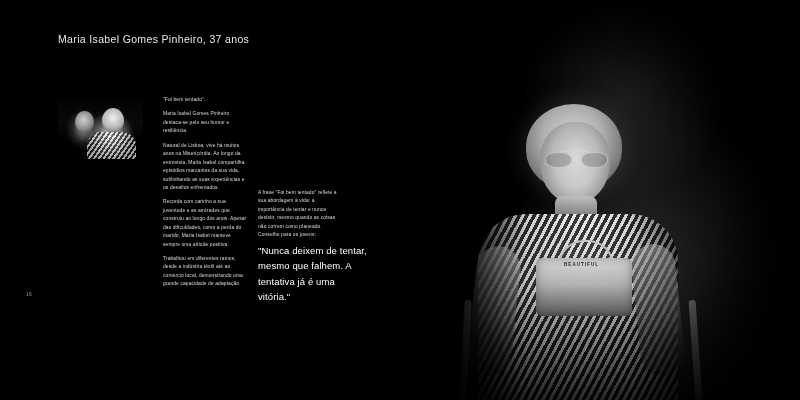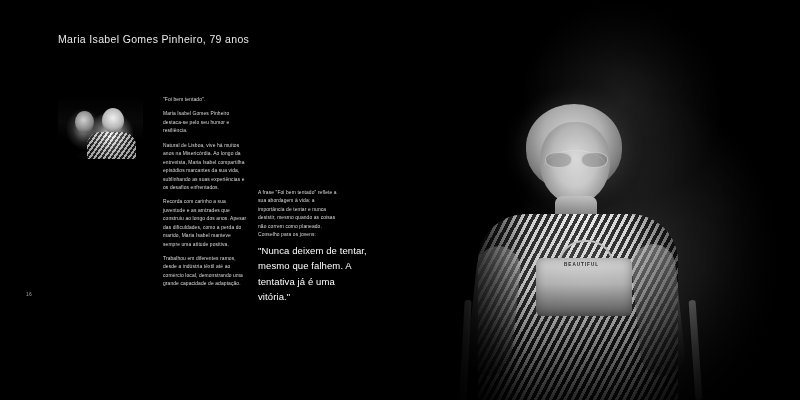--- a/index.html
+++ b/index.html
@@ -293,21 +293,21 @@
     height: 400px;
     background: linear-gradient(90deg, #000 0%, rgba(0,0,0,0.86) 42%, rgba(0,0,0,0) 100%);
     pointer-events: none;
   }
 </style>
 </head>
 <body>
 
 <div class="spread">
 
-  <div class="title">Maria Isabel Gomes Pinheiro, 79 anos</div>
+  <div class="title">Maria Isabel Gomes Pinheiro, 37 anos</div>
 
   <div class="small-photo">
     <div class="sp-bg"></div>
     <div class="sp-head-a"></div>
     <div class="sp-head-b"></div>
     <div class="sp-body"></div>
   </div>
 
   <div class="col col-1">
     <p>"Foi bem tentado".</p>

